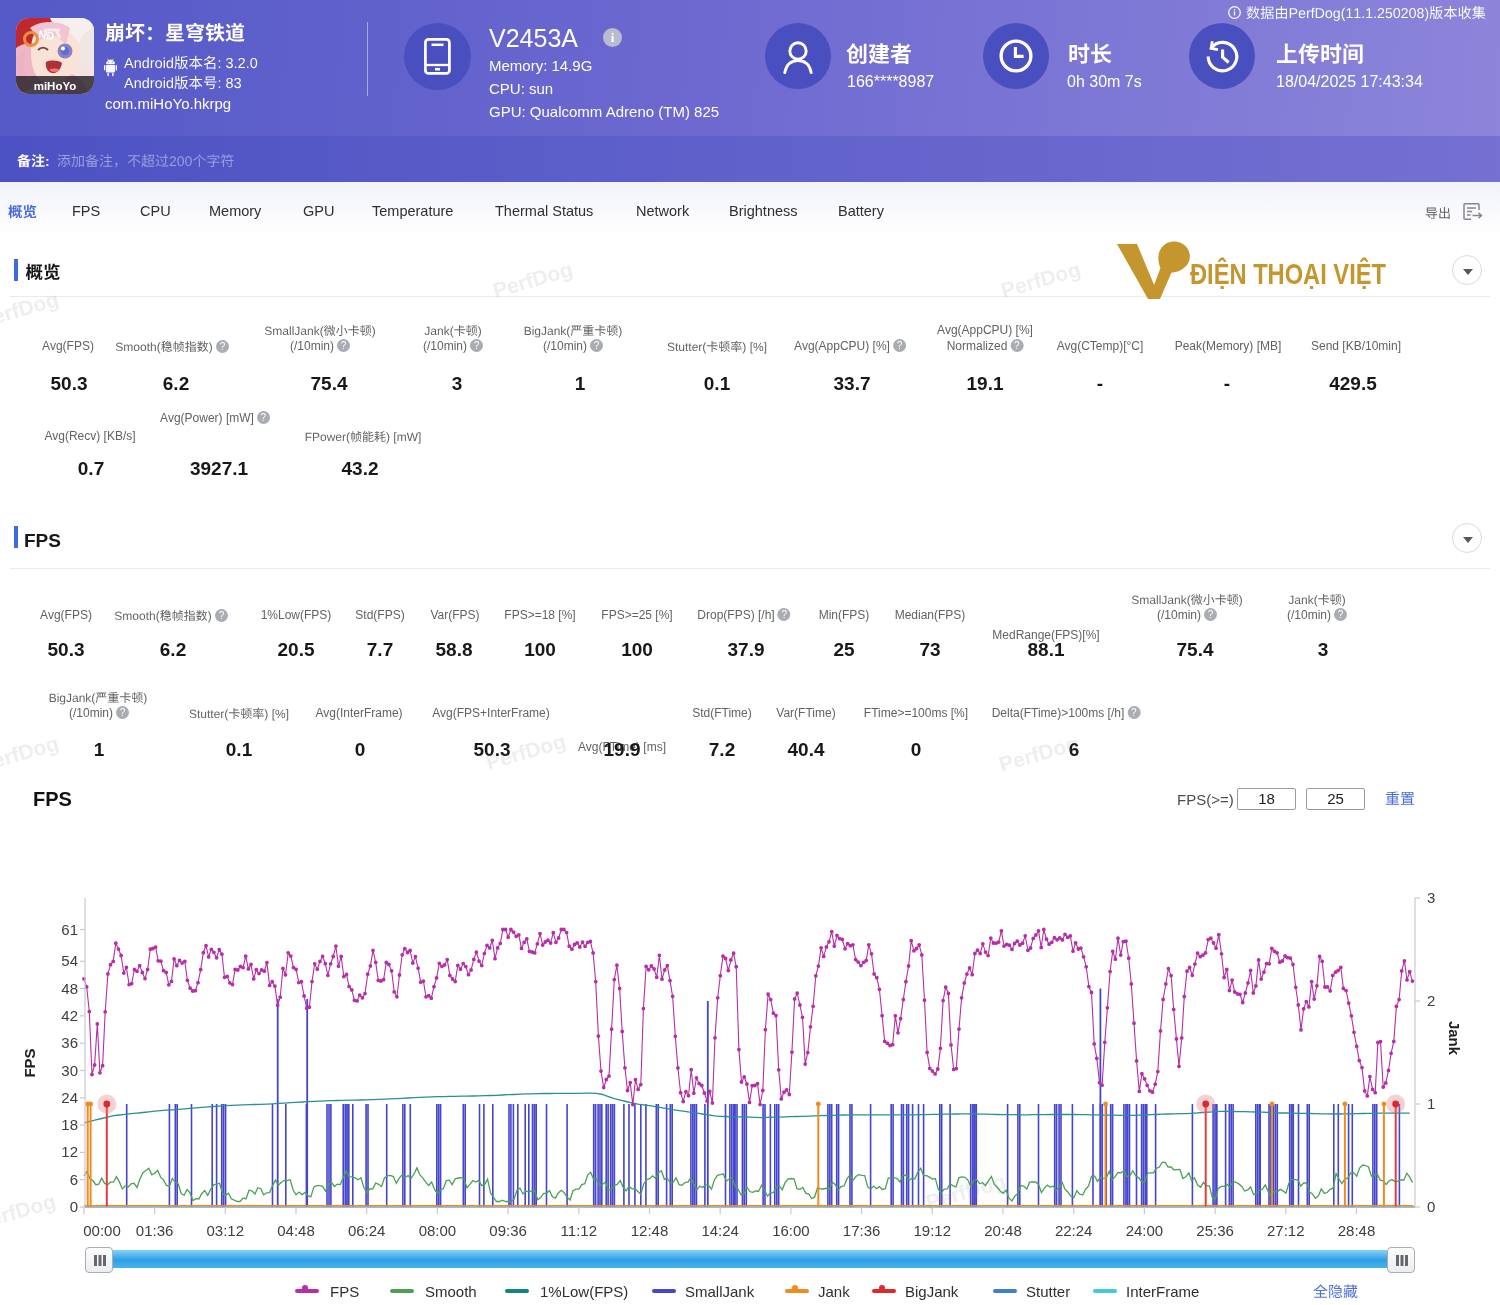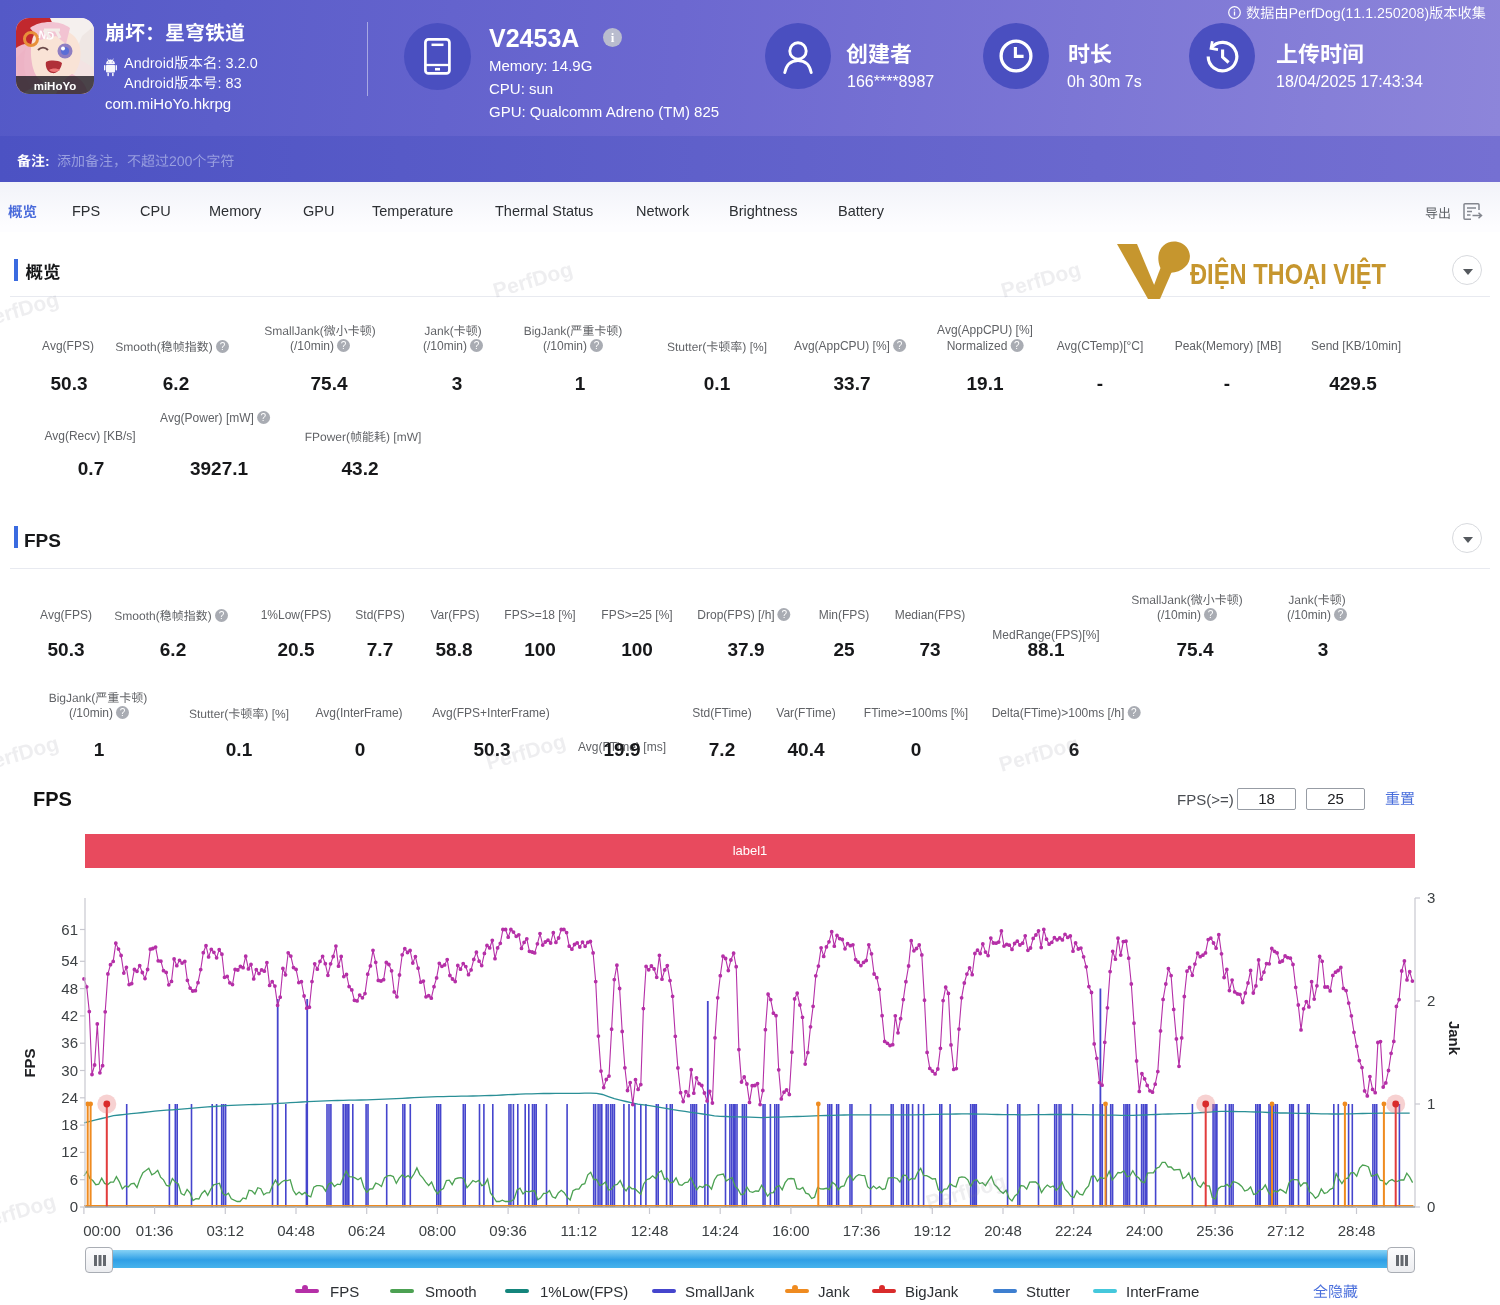--- a/index.html
+++ b/index.html
@@ -79,21 +79,21 @@
 <div class="wtxt" style="left:105px;top:95px;font-size:15px">com.miHoYo.hkrpg</div>
 <div class="vdiv" style="left:367px;top:22px;height:74px"></div>
 
 <div class="circ" style="left:404px;top:23px;width:67px;height:67px"></div>
 <svg class="abs" style="left:424px;top:38px" width="27" height="37" viewBox="0 0 27 37">
 <rect x="1.4" y="1.4" width="24" height="34" rx="3" fill="none" stroke="#fff" stroke-width="2.7"></rect>
 <path d="M7.5 6.8h12" stroke="#fff" stroke-width="2.5"></path>
 <path d="M1.4 27h24" stroke="#fff" stroke-width="2.3"></path>
 <path d="M11 31.2h5" stroke="#fff" stroke-width="2.6"></path>
 </svg>
-<div class="wtxt" style="left:489px;top:24px;font-size:25px;font-weight:bold">V2453A</div>
+<div class="wtxt" style="left:489px;top:24px;font-size:25px;font-weight:normal">V2453A</div>
 <div class="abs" style="left:603px;top:28px;width:19px;height:19px;border-radius:50%;background:#b9bcce;color:#fff;font-size:13px;font-weight:bold;text-align:center;line-height:19px;font-family:'Liberation Serif',serif">i</div>
 <div class="wtxt" style="left:489px;top:57px;font-size:15px">Memory: 14.9G</div>
 <div class="wtxt" style="left:489px;top:80px;font-size:15px">CPU: sun</div>
 <div class="wtxt" style="left:489px;top:103px;font-size:15px">GPU: Qualcomm Adreno (TM) 825</div>
 
 <div class="circ" style="left:765px;top:23px;width:66px;height:66px"></div>
 <svg class="abs" style="left:783px;top:40px" width="30" height="34" viewBox="0 0 30 34" fill="none" stroke="#fff" stroke-width="2.9" stroke-linecap="round">
 <circle cx="15" cy="11" r="8.2"></circle>
 <path d="M1.8 32.5C3.4 24.5 8.2 20.6 15 20.6s11.6 3.9 13.2 11.9"></path>
 </svg>
@@ -301,21 +301,20 @@
 
 <div class="secbar" style="left:13.5px;top:526px"></div>
 <div class="abs" style="left:24px;top:530px;font-size:19px;font-weight:bold;color:#17181a">FPS</div>
 <div class="hline" style="left:10px;top:568px;width:1480px"></div>
 <div class="ddc" style="left:1452px;top:523px"></div>
 
 <div class="abs" style="left:33px;top:788px;font-size:20px;font-weight:bold;color:#111">FPS</div>
 <div class="abs" style="left:1177px;top:791px;font-size:15px;color:#4a4d52">FPS(&gt;=)</div>
 <div class="inp" style="left:1237px;top:788px">18</div>
 <div class="inp" style="left:1306px;top:788px">25</div>
-<div class="banner">label1</div>
 
 <svg width="1500" height="430" viewBox="0 0 1500 430" style="position:absolute;left:0;top:880px" font-family="Liberation Sans, sans-serif">
       <path d="M126.7 327.0V224.0M169.4 327.0V224.0M175.3 327.0V224.0M177.2 327.0V224.0M191.5 327.0V224.0M212.2 327.0V224.0M216.6 327.0V224.0M221.7 327.0V224.0M223.6 327.0V224.0M225.6 327.0V224.0M272.5 327.0V224.0M285.8 327.0V224.0M306.4 327.0V224.0M327.0 327.0V224.0M329.0 327.0V224.0M330.9 327.0V224.0M343.2 327.0V224.0M345.2 327.0V224.0M347.1 327.0V224.0M346.9 327.0V224.0M348.8 327.0V224.0M352.8 327.0V224.0M366.1 327.0V224.0M368.0 327.0V224.0M386.7 327.0V224.0M402.9 327.0V224.0M404.8 327.0V224.0M410.3 327.0V224.0M436.8 327.0V224.0M438.7 327.0V224.0M440.6 327.0V224.0M463.3 327.0V224.0M465.2 327.0V224.0M479.5 327.0V224.0M483.9 327.0V224.0M492.8 327.0V224.0M509.0 327.0V224.0M510.9 327.0V224.0M513.4 327.0V224.0M517.8 327.0V224.0M525.2 327.0V224.0M528.8 327.0V224.0M532.5 327.0V224.0M534.4 327.0V224.0M536.2 327.0V224.0M546.5 327.0V224.0M567.1 327.0V224.0M593.7 327.0V224.0M595.6 327.0V224.0M598.1 327.0V224.0M600.0 327.0V224.0M601.8 327.0V224.0M606.2 327.0V224.0M608.1 327.0V224.0M610.6 327.0V224.0M612.5 327.0V224.0M614.4 327.0V224.0M623.9 327.0V224.0M629.0 327.0V224.0M634.9 327.0V224.0M640.8 327.0V224.0M645.9 327.0V224.0M656.3 327.0V224.0M658.2 327.0V224.0M666.6 327.0V224.0M670.3 327.0V224.0M672.2 327.0V224.0M690.9 327.0V224.0M692.8 327.0V224.0M694.6 327.0V224.0M696.5 327.0V224.0M704.9 327.0V224.0M725.5 327.0V224.0M729.9 327.0V224.0M731.8 327.0V224.0M733.7 327.0V224.0M735.1 327.0V224.0M737.0 327.0V224.0M742.4 327.0V224.0M744.3 327.0V224.0M746.3 327.0V224.0M763.1 327.0V224.0M765.0 327.0V224.0M770.4 327.0V224.0M774.8 327.0V224.0M776.8 327.0V224.0M778.7 327.0V224.0M827.9 327.0V224.0M829.8 327.0V224.0M831.7 327.0V224.0M836.7 327.0V224.0M838.6 327.0V224.0M850.0 327.0V224.0M851.9 327.0V224.0M870.6 327.0V224.0M891.2 327.0V224.0M893.1 327.0V224.0M901.5 327.0V224.0M903.4 327.0V224.0M906.7 327.0V224.0M908.6 327.0V224.0M912.6 327.0V224.0M918.5 327.0V224.0M923.6 327.0V224.0M939.8 327.0V224.0M941.7 327.0V224.0M950.1 327.0V224.0M970.7 327.0V224.0M972.7 327.0V224.0M974.6 327.0V224.0M974.4 327.0V224.0M976.3 327.0V224.0M1007.6 327.0V224.0M1017.9 327.0V224.0M1019.8 327.0V224.0M1038.5 327.0V224.0M1054.7 327.0V224.0M1056.6 327.0V224.0M1059.1 327.0V224.0M1061.0 327.0V224.0M1072.4 327.0V224.0M1093.0 327.0V224.0M1100.4 327.0V224.0M1102.3 327.0V224.0M1106.3 327.0V224.0M1110.7 327.0V224.0M1112.6 327.0V224.0M1123.9 327.0V224.0M1125.9 327.0V224.0M1127.6 327.0V224.0M1129.5 327.0V224.0M1136.5 327.0V224.0M1141.6 327.0V224.0M1143.5 327.0V224.0M1145.4 327.0V224.0M1146.8 327.0V224.0M1155.6 327.0V224.0M1192.4 327.0V224.0M1213.1 327.0V224.0M1215.0 327.0V224.0M1216.9 327.0V224.0M1216.7 327.0V224.0M1225.6 327.0V224.0M1229.3 327.0V224.0M1231.2 327.0V224.0M1233.1 327.0V224.0M1255.8 327.0V224.0M1257.7 327.0V224.0M1259.6 327.0V224.0M1260.2 327.0V224.0M1269.0 327.0V224.0M1270.9 327.0V224.0M1273.4 327.0V224.0M1275.4 327.0V224.0M1277.3 327.0V224.0M1289.7 327.0V224.0M1291.6 327.0V224.0M1293.3 327.0V224.0M1298.5 327.0V224.0M1307.3 327.0V224.0M1309.2 327.0V224.0M1333.8 327.0V224.0M1338.3 327.0V224.0M1348.6 327.0V224.0M1352.3 327.0V224.0M1372.9 327.0V224.0M1374.8 327.0V224.0M1376.7 327.0V224.0M1399.4 327.0V224.0" stroke="#4545cd" stroke-width="1.6" fill="none"></path>
       <path d="M277.7 327.0V118.9M307.2 327.0V118.9M707.8 327.0V121.0M1100.4 327.0V108.6" stroke="#4545cd" stroke-width="1.8" fill="none"></path>
       <path d="M84.0 242.8L89.9 241.4L95.8 239.9L101.7 238.5L107.6 237.1L113.5 235.7L119.4 235.0L125.2 234.4L131.1 233.7L137.0 233.1L142.9 232.5L148.8 231.8L154.7 231.1L160.6 230.6L166.5 230.2L172.4 229.8L178.3 229.3L184.2 228.8L190.1 228.3L195.9 227.9L201.8 227.4L207.7 226.9L213.6 226.5L219.5 226.1L225.4 225.7L231.3 225.4L237.2 225.1L243.1 224.9L249.0 224.7L254.9 224.5L260.8 224.3L266.7 224.1L272.5 223.8L278.4 223.4L284.3 223.1L290.2 222.7L296.1 222.3L302.0 222.0L307.9 221.6L313.8 221.3L319.7 221.1L325.6 220.9L331.5 220.7L337.4 220.5L343.2 220.4L349.1 220.2L355.0 220.1L360.9 220.0L366.8 219.8L372.7 219.6L378.6 219.4L384.5 219.2L390.4 218.9L396.3 218.6L402.2 218.3L408.1 218.0L414.0 217.7L419.8 217.4L425.7 217.2L431.6 216.9L437.5 216.7L443.4 216.6L449.3 216.4L455.2 216.3L461.1 216.2L467.0 216.1L472.9 216.0L478.8 215.9L484.7 215.7L490.5 215.5L496.4 215.3L502.3 215.0L508.2 214.7L514.1 214.5L520.0 214.2L525.9 213.9L531.8 213.8L537.7 213.6L543.6 213.5L549.5 213.5L555.4 213.4L561.3 213.4L567.1 213.4L573.0 213.3L578.9 213.3L584.8 213.2L590.7 213.1L596.6 213.3L602.5 214.5L608.4 216.6L614.3 218.7L620.2 220.1L626.1 221.5L632.0 222.9L637.8 224.1L643.7 224.9L649.6 225.7L655.5 226.6L661.4 227.6L667.3 228.6L673.2 229.7L679.1 230.6L685.0 231.4L690.9 232.3L696.8 233.1L702.7 234.0L708.6 234.9L714.4 235.9L720.3 236.3L726.2 236.5L732.1 236.8L738.0 236.9L743.9 237.0L749.8 237.2L755.7 237.4L761.6 237.6L767.5 237.4L773.4 237.2L779.3 237.1L785.1 236.9L791.0 236.7L796.9 236.5L802.8 236.4L808.7 236.2L814.6 235.9L820.5 235.7L826.4 235.5L832.3 235.3L838.2 235.2L844.1 235.0L850.0 234.9L855.9 234.8L861.7 234.8L867.6 234.8L873.5 234.8L879.4 234.8L885.3 234.8L891.2 234.8L897.1 234.8L903.0 234.8L908.9 234.8L914.8 234.8L920.7 234.7L926.6 234.6L932.4 234.4L938.3 234.3L944.2 234.2L950.1 234.1L956.0 234.0L961.9 233.9L967.8 233.9L973.7 234.0L979.6 234.1L985.5 234.2L991.4 234.4L997.3 234.5L1003.2 234.6L1009.0 234.7L1014.9 234.7L1020.8 234.8L1026.7 234.8L1032.6 234.7L1038.5 234.7L1044.4 234.6L1050.3 234.5L1056.2 234.5L1062.1 234.5L1068.0 234.5L1073.9 234.5L1079.7 234.6L1085.6 234.7L1091.5 234.8L1097.4 234.9L1103.3 235.1L1109.2 235.2L1115.1 235.2L1121.0 235.3L1126.9 235.3L1132.8 235.3L1138.7 235.2L1144.6 235.0L1150.5 234.7L1156.3 234.5L1162.2 234.2L1168.1 234.0L1174.0 233.8L1179.9 233.7L1185.8 233.6L1191.7 233.3L1197.6 232.9L1203.5 232.5L1209.4 232.1L1215.3 231.7L1221.2 231.3L1227.0 231.4L1232.9 231.5L1238.8 231.6L1244.7 231.6L1250.6 231.8L1256.5 232.0L1262.4 232.2L1268.3 232.5L1274.2 232.7L1280.1 233.0L1286.0 233.0L1291.9 233.1L1297.8 233.3L1303.6 233.4L1309.5 233.5L1315.4 233.7L1321.3 233.8L1327.2 233.9L1333.1 234.0L1339.0 234.0L1344.9 233.9L1350.8 233.8L1356.7 233.7L1362.6 233.5L1368.5 233.4L1374.3 233.3L1380.2 233.2L1386.1 233.2L1392.0 233.1L1397.9 233.1L1403.8 233.2L1409.7 233.2" fill="none" stroke="#2a8f96" stroke-width="1.3"></path>
       <path d="M84.0 295.9L86.9 291.7L89.9 298.5L92.8 300.5L95.8 304.7L98.7 304.2L101.7 298.1L104.6 303.4L107.6 304.7L110.5 302.2L113.5 302.2L116.4 296.7L119.4 301.9L122.3 308.9L125.2 306.0L128.2 307.0L131.1 303.8L134.1 303.3L137.0 307.5L140.0 298.9L142.9 292.7L145.9 290.6L148.8 288.3L151.8 294.8L154.7 293.3L157.7 290.3L160.6 297.1L163.5 299.9L166.5 305.5L169.4 306.2L172.4 298.6L175.3 302.1L178.3 304.0L181.2 313.5L184.2 315.2L187.1 309.4L190.1 313.2L193.0 320.6L195.9 318.7L198.9 319.0L201.8 313.5L204.8 310.5L207.7 315.3L210.7 309.3L213.6 304.9L216.6 304.0L219.5 303.2L222.5 313.0L225.4 315.4L228.4 313.3L231.3 318.8L234.2 320.2L237.2 321.5L240.1 321.5L243.1 317.9L246.0 318.9L249.0 310.2L251.9 310.8L254.9 314.0L257.8 307.7L260.8 308.7L263.7 314.8L266.7 312.8L269.6 312.6L272.5 305.6L275.5 300.2L278.4 305.3L281.4 302.3L284.3 300.3L287.3 300.6L290.2 299.7L293.2 310.3L296.1 314.7L299.1 312.1L302.0 314.6L305.0 312.4L307.9 315.6L310.8 316.9L313.8 307.1L316.7 305.6L319.7 305.6L322.6 306.3L325.6 311.0L328.5 304.3L331.5 302.4L334.4 306.5L337.4 304.1L340.3 304.6L343.2 297.7L346.2 291.0L349.1 296.6L352.1 296.8L355.0 297.9L358.0 299.7L360.9 297.8L363.9 307.5L366.8 312.4L369.8 309.0L372.7 308.8L375.7 303.1L378.6 304.2L381.5 306.5L384.5 297.9L387.4 295.9L390.4 295.4L393.3 296.6L396.3 303.4L399.2 298.1L402.2 294.8L405.1 297.5L408.1 295.6L411.0 298.4L414.0 294.0L416.9 287.9L419.8 294.6L422.8 297.9L425.7 302.1L428.7 305.5L431.6 302.1L434.6 309.4L437.5 313.8L440.5 310.1L443.4 308.5L446.4 300.6L449.3 300.2L452.2 304.6L455.2 298.8L458.1 298.0L461.1 297.6L464.0 299.0L467.0 307.7L469.9 304.4L472.9 300.5L475.8 302.1L478.8 300.4L481.7 305.6L484.7 304.4L487.6 299.1L490.5 312.9L493.5 317.0L496.4 321.5L499.4 321.5L502.3 320.1L505.3 321.5L508.2 321.5L511.2 321.2L514.1 319.2L517.1 309.9L520.0 308.1L523.0 314.0L525.9 311.1L528.8 311.8L531.8 311.0L534.7 310.8L537.7 319.8L540.6 317.8L543.6 313.3L546.5 313.3L549.5 310.6L552.4 316.8L555.4 318.1L558.3 312.9L561.3 310.3L564.2 312.7L567.1 317.1L570.1 320.0L573.0 310.8L576.0 309.2L578.9 309.1L581.9 304.6L584.8 303.7L587.8 294.8L590.7 292.3L593.7 299.5L596.6 299.4L599.6 305.5L602.5 304.4L605.4 302.0L608.4 310.1L611.3 309.4L614.3 305.2L617.2 304.4L620.2 300.5L623.1 307.1L626.1 310.8L629.0 306.2L632.0 308.8L634.9 308.7L637.8 311.4L640.8 314.3L643.7 304.0L646.7 299.7L649.6 298.7L652.6 295.8L655.5 298.5L658.5 292.6L661.4 290.8L664.4 299.3L667.3 298.2L670.3 302.8L673.2 302.1L676.1 297.8L679.1 304.6L682.0 305.3L685.0 302.6L687.9 302.2L690.9 297.6L693.8 304.1L696.8 309.8L699.7 306.2L702.7 307.4L705.6 304.7L708.6 305.6L711.5 309.2L714.4 300.0L717.4 295.4L720.3 294.7L723.3 294.0L726.2 301.0L729.2 299.0L732.1 297.7L735.1 306.1L738.0 309.2L741.0 314.7L743.9 314.0L746.9 307.1L749.8 311.5L752.7 312.4L755.7 311.0L758.6 311.2L761.6 305.3L764.5 310.0L767.5 316.2L770.4 312.9L773.4 312.6L776.3 307.1L779.3 305.5L782.2 309.8L785.1 302.7L788.1 298.8L791.0 298.5L794.0 298.9L796.9 308.6L799.9 309.3L802.8 307.4L805.8 313.1L808.7 314.1L811.7 318.5L814.6 317.2L817.6 307.5L820.5 308.8L823.4 309.0L826.4 308.3L829.3 309.6L832.3 302.3L835.2 304.4L838.2 309.8L841.1 306.7L844.1 305.9L847.0 298.7L850.0 295.0L852.9 300.4L855.9 296.5L858.8 294.7L861.7 295.3L864.7 295.7L867.6 306.7L870.6 309.2L873.5 306.1L876.5 308.7L879.4 306.6L882.4 309.5L885.3 308.7L888.3 298.1L891.2 297.6L894.2 297.6L897.1 298.5L900.0 302.1L903.0 295.2L905.9 295.4L908.9 300.4L911.8 298.4L914.8 299.1L917.7 292.4L920.7 288.3L923.6 295.5L926.6 295.6L929.5 297.1L932.4 299.0L935.4 298.7L938.3 309.4L941.3 312.9L944.2 309.1L947.2 308.9L950.1 303.8L953.1 305.8L956.0 306.8L959.0 297.6L961.9 296.9L964.9 297.3L967.8 299.8L970.7 306.3L973.7 300.7L976.6 299.5L979.6 303.6L982.5 302.7L985.5 305.6L988.4 300.8L991.4 296.5L994.3 304.5L997.3 307.3L1000.2 311.0L1003.2 313.3L1006.1 310.3L1009.0 318.2L1012.0 320.9L1014.9 315.9L1017.9 313.4L1020.8 305.5L1023.8 306.0L1026.7 309.1L1029.7 302.2L1032.6 301.9L1035.6 302.0L1038.5 304.5L1041.5 312.6L1044.4 308.1L1047.3 305.1L1050.3 307.3L1053.2 306.0L1056.2 310.5L1059.1 307.4L1062.1 302.3L1065.0 309.2L1068.0 312.2L1070.9 316.3L1073.9 317.7L1076.8 310.8L1079.7 314.2L1082.7 315.0L1085.6 309.2L1088.6 305.9L1091.5 296.4L1094.5 296.0L1097.4 301.3L1100.4 297.5L1103.3 298.4L1106.3 297.9L1109.2 291.2L1112.2 300.0L1115.1 296.7L1118.0 292.5L1121.0 292.9L1123.9 290.8L1126.9 296.8L1129.8 296.0L1132.8 290.7L1135.7 295.8L1138.7 297.8L1141.6 301.7L1144.6 302.7L1147.5 293.1L1150.5 292.9L1153.4 292.8L1156.3 288.3L1159.3 287.0L1162.2 282.4L1165.2 282.4L1168.1 287.0L1171.1 287.0L1174.0 290.0L1177.0 289.6L1179.9 289.5L1182.9 298.5L1185.8 296.8L1188.8 292.9L1191.7 300.7L1194.6 297.9L1197.6 305.1L1200.5 307.2L1203.5 302.3L1206.4 305.7L1209.4 306.1L1212.3 317.5L1215.3 319.1L1218.2 308.7L1221.2 306.4L1224.1 306.4L1227.0 304.4L1230.0 307.1L1232.9 301.5L1235.9 302.3L1238.8 303.9L1241.8 306.5L1244.7 311.0L1247.7 309.9L1250.6 307.0L1253.6 314.5L1256.5 313.7L1259.5 310.2L1262.4 309.1L1265.3 304.9L1268.3 311.8L1271.2 315.5L1274.2 310.7L1277.1 311.9L1280.1 309.4L1283.0 310.9L1286.0 313.2L1288.9 303.1L1291.9 299.6L1294.8 299.7L1297.8 299.8L1300.7 306.1L1303.6 303.0L1306.6 303.0L1309.5 311.7L1312.5 314.2L1315.4 318.4L1318.4 315.8L1321.3 308.9L1324.3 313.4L1327.2 312.5L1330.2 309.4L1333.1 308.0L1336.1 293.7L1339.0 299.0L1341.9 303.5L1344.9 298.8L1347.8 298.1L1350.8 292.9L1353.7 292.6L1356.7 296.2L1359.6 288.0L1362.6 285.0L1365.5 285.5L1368.5 287.0L1371.4 296.3L1374.3 295.4L1377.3 294.1L1380.2 300.2L1383.2 300.9L1386.1 304.4L1389.1 301.0L1392.0 299.6L1395.0 301.6L1397.9 301.1L1400.9 299.9L1403.8 300.0L1406.8 293.2L1409.7 297.2L1412.6 302.6" fill="none" stroke="#4ca152" stroke-width="1.3"></path>
       <path d="M84 325.8H1413.4" stroke="#ef8b20" stroke-width="1.6" fill="none"></path>
       <path d="M87.7 327.0V224.0M90.6 327.0V224.0M818.3 327.0V224.0M1105.5 327.0V224.0M1272.0 327.0V224.0M1344.9 327.0V224.0M1383.9 327.0V224.0" stroke="#ef8b20" stroke-width="2" fill="none"></path>
       <path d="M87.7 224.0h.01M90.6 224.0h.01M818.3 224.0h.01M1105.5 224.0h.01M1272.0 224.0h.01M1344.9 224.0h.01M1383.9 224.0h.01" fill="none" stroke="#ef8b20" stroke-width="4.8" stroke-linecap="round"></path>
       <path d="M106.8 327.0V224.0M1205.7 327.0V224.0M1395.7 327.0V224.0" stroke="#e23c3c" stroke-width="2" fill="none"></path>

